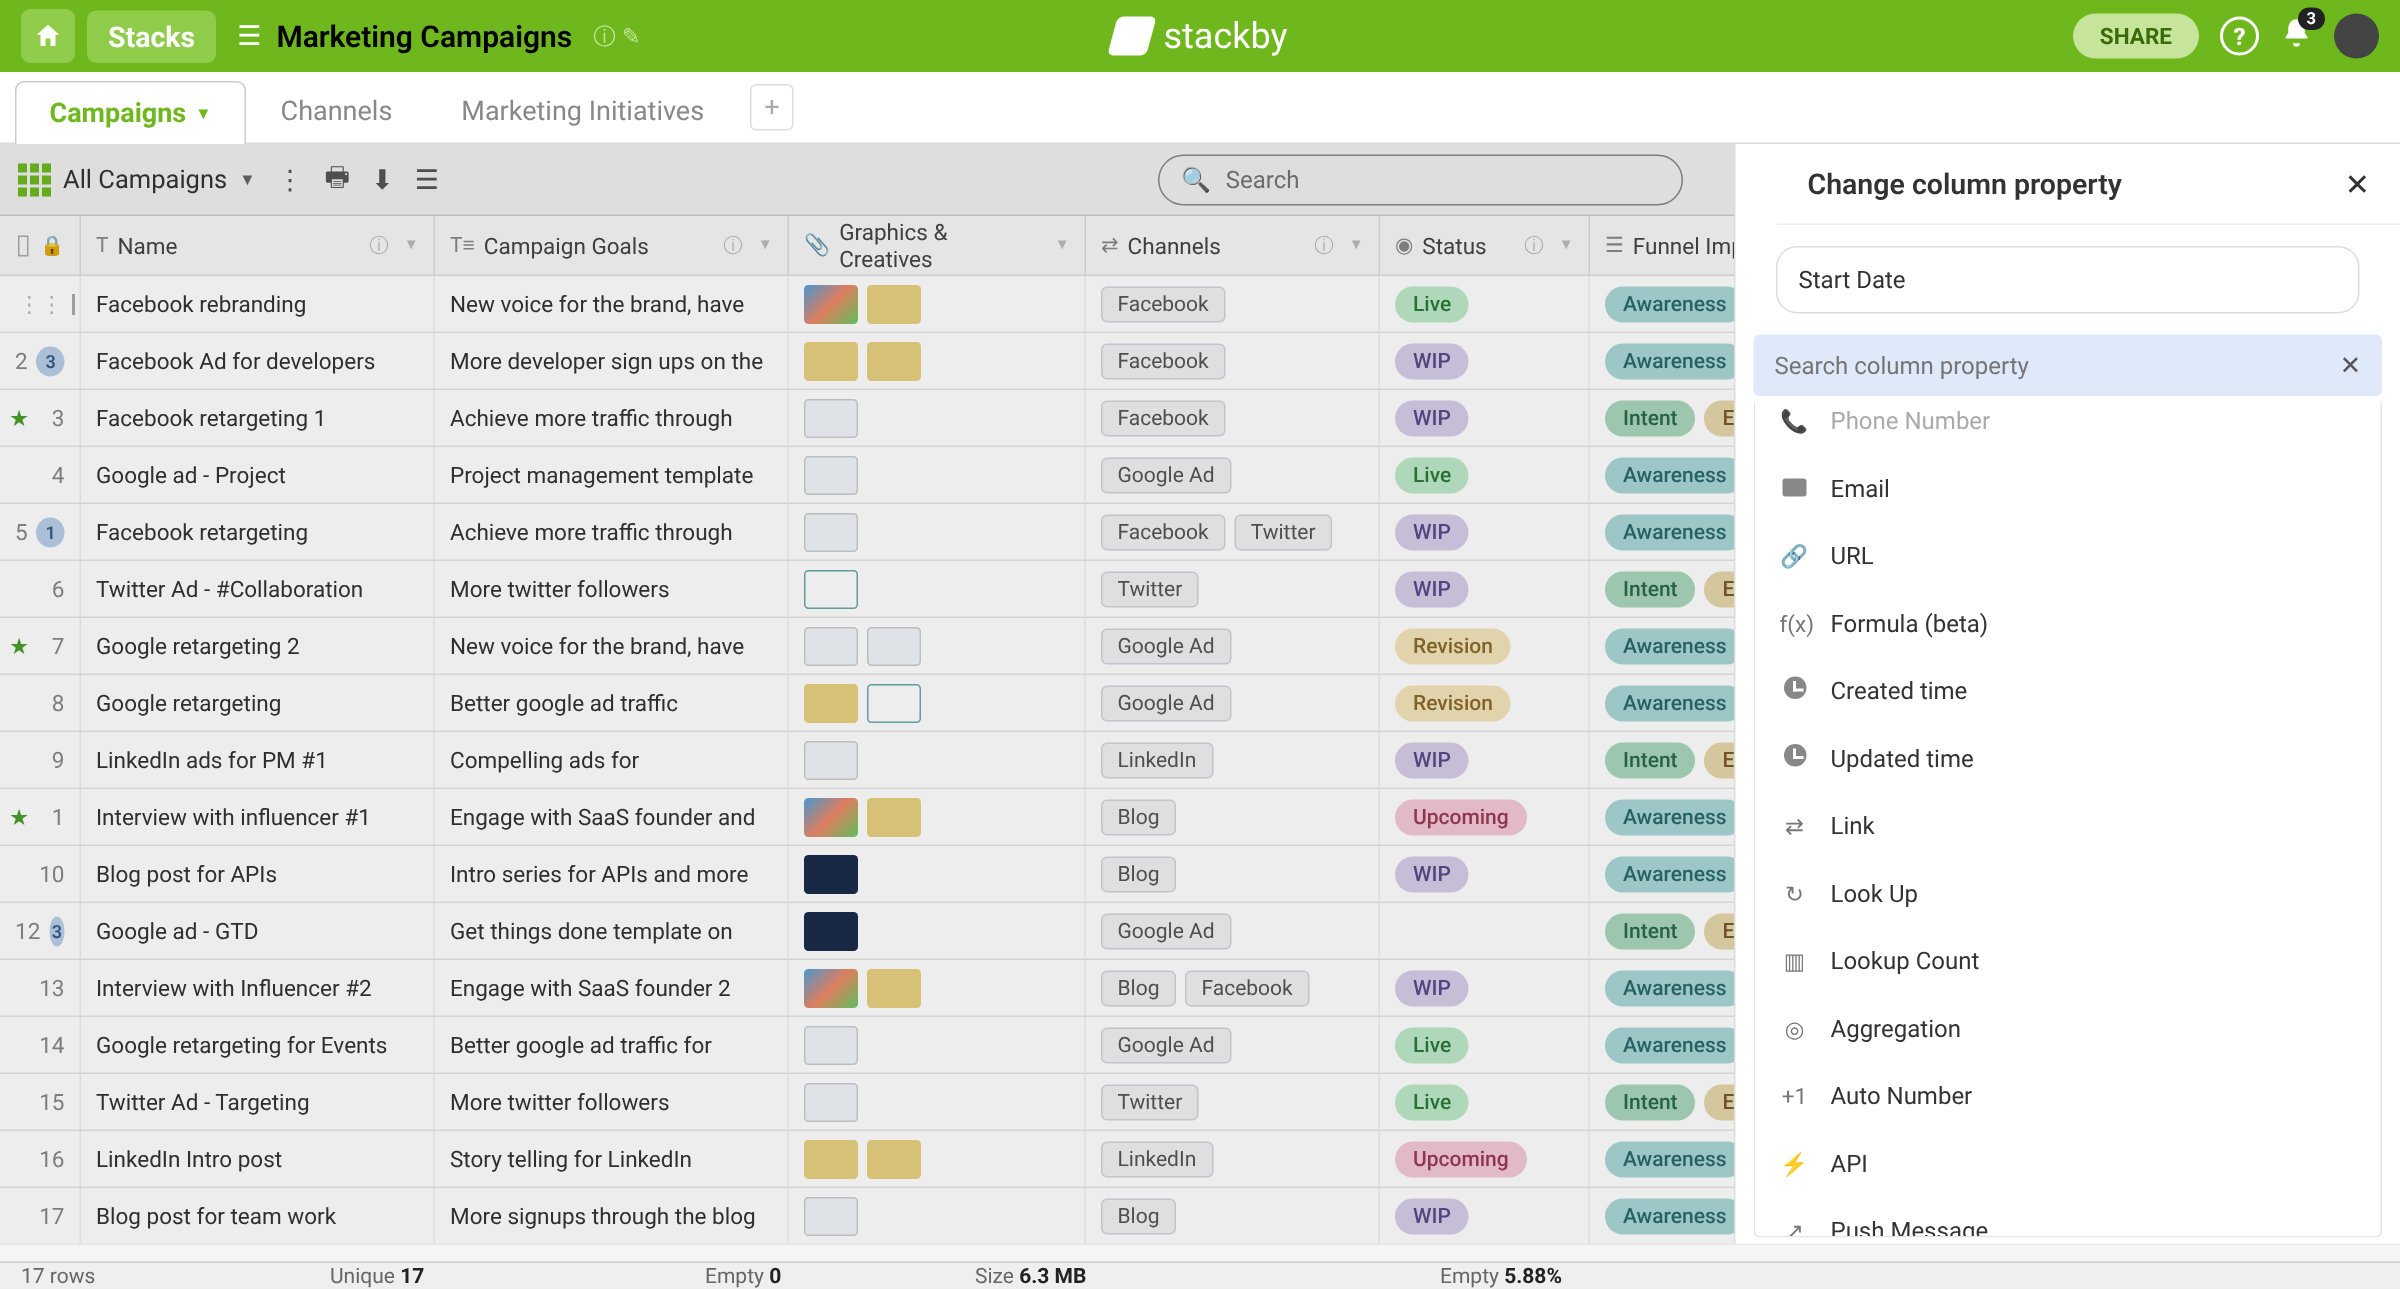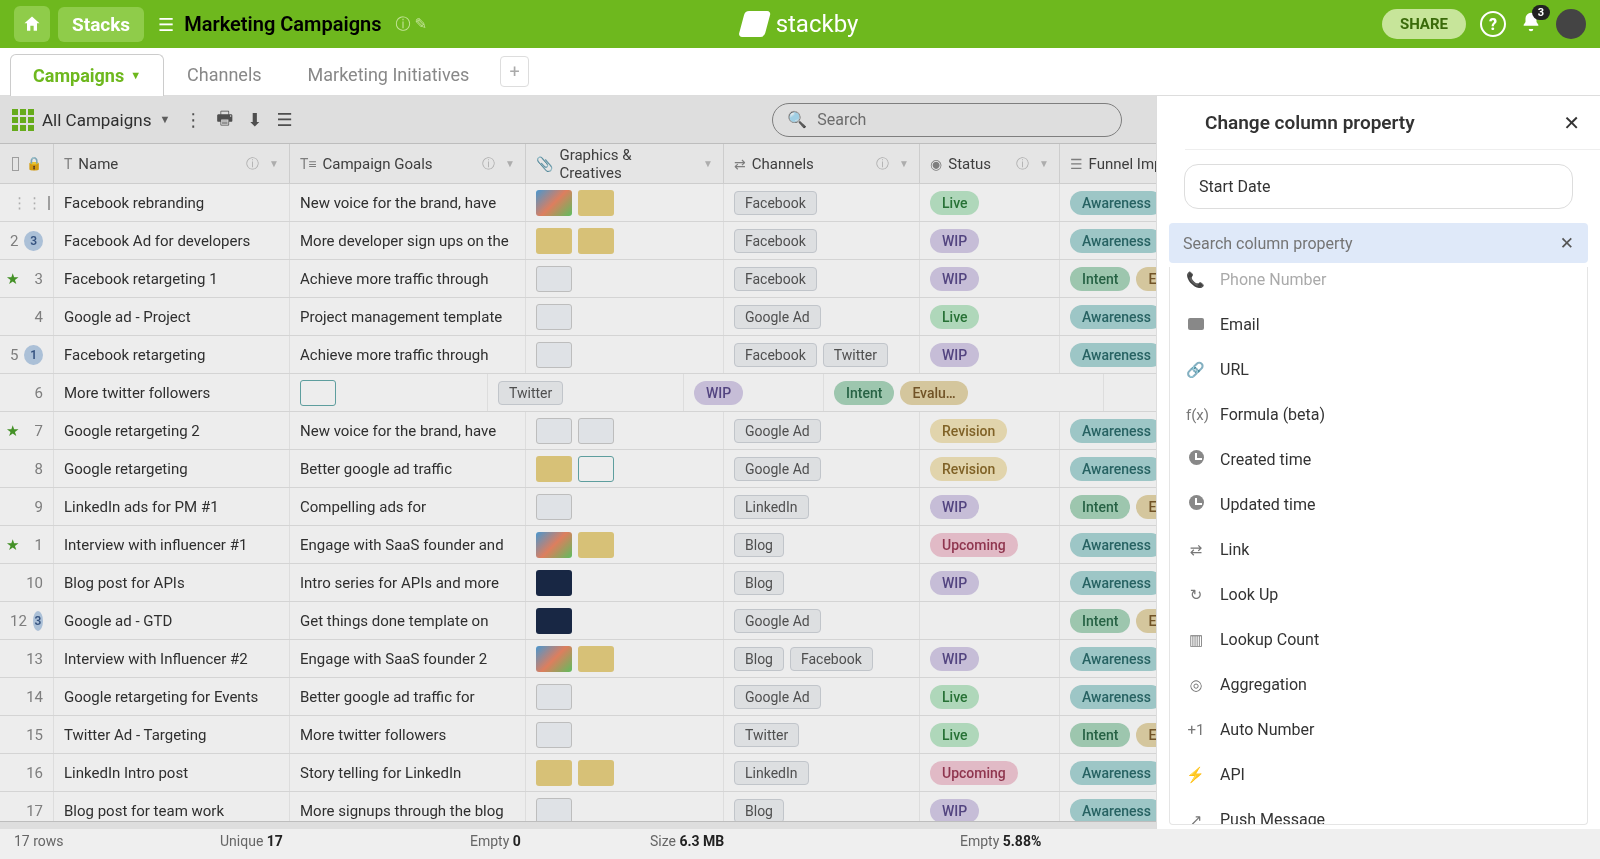--- a/index.html
+++ b/index.html
@@ -73,21 +73,21 @@
 .p-aw { background:#a9d5d5; color:#2a6a6a; }
 .p-int { background:#a9d5bc; color:#2a6a4a; }
 .p-ev { background:#e5d5a9; color:#7a5a2a; }
 .p-pp { background:#c5b5d5; color:#5a3a7a; }
 
 
 .row.first .c-idx { display:flex; align-items:center; gap:6px; justify-content:flex-start; padding-left:12px; }
 .row.first .cb { width:14px; height:14px; border:1.5px solid #aaa; }
 
 
-.footer { position:absolute; bottom:0; left:0; right:0; height:38px; background:#efefef; border-top:1px solid #ccc; display:flex; align-items:center; font-size:14px; color:#666; padding:0 14px; }
+.footer { position:absolute; bottom:0; left:0; right:0; height:18px; background:#efefef; border-top:1px solid #ccc; display:flex; align-items:center; font-size:14px; color:#666; padding:0 14px; }
 .footer span b { color:#222; font-weight:700; }
 .footer .fs { position:absolute; }
 
 
 .dim { position:absolute; top:96px; left:0; width:1156px; height:733px; background:rgba(0,0,0,0.07); pointer-events:none; }
 
 
 .panel { position:absolute; right:0; top:96px; width:444px; height:733px; background:#fff; border-left:1px solid #ddd; display:flex; flex-direction:column; }
 .panel-head { height:54px; display:flex; align-items:center; padding:0 20px; border-bottom:1px solid #eee;margin-left:28px; }
 .panel-head h2 { font-size:19px; font-weight:600; color:#333; }
@@ -321,20 +321,21 @@
         </div>
         <div class="cell c-funnel">
           <span class="pill p-aw">Awareness</span>
           <span class="pill p-pp">P</span>
         </div>
       </div>
       <div class="row">
         <div class="cell c-idx">
           <span>6</span>
         </div>
+        <div class="cell c-name">Twitter Ad - #Collaboration</div>
         <div class="cell c-goals">More twitter followers</div>
         <div class="cell c-gfx">
           <span class="thumb t4"></span>
         </div>
         <div class="cell c-chan">
           <span class="chip">Twitter</span>
         </div>
         <div class="cell c-status">
           <span class="pill p-wip">WIP</span>
         </div>

